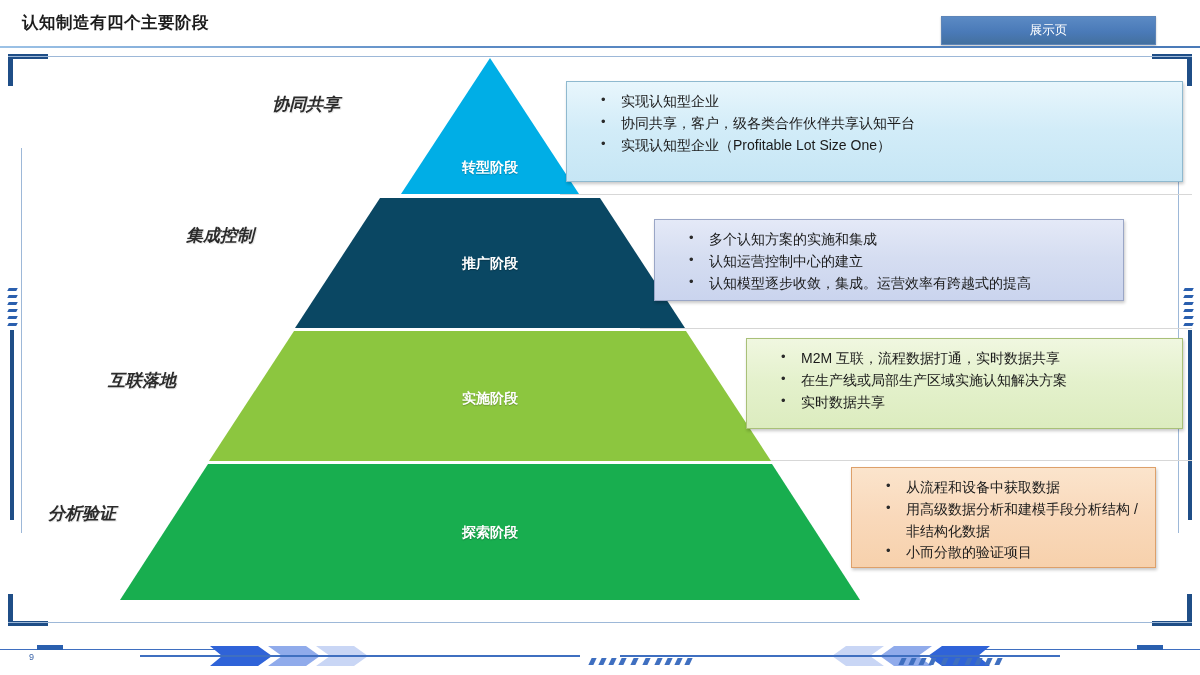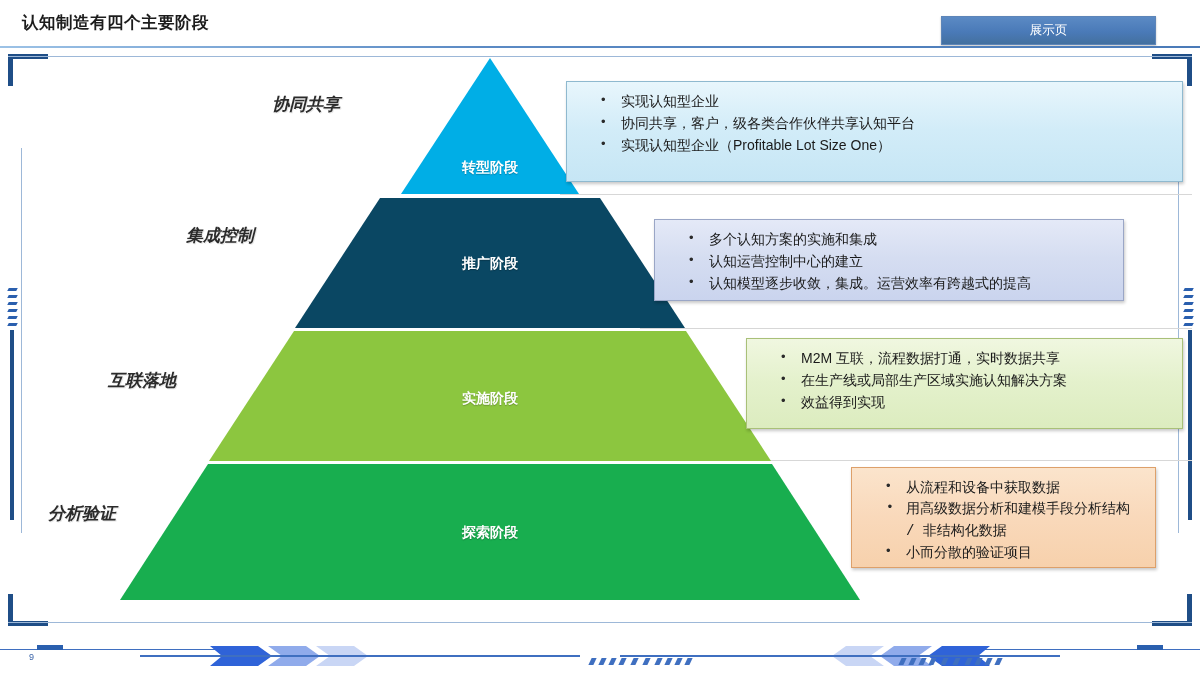--- a/index.html
+++ b/index.html
@@ -76,21 +76,21 @@
   .callout ul{list-style:none;margin:0;padding:0;}
   .callout li{
     position:relative;padding-left:26px;
     font-size:14px;line-height:1.56;color:#1a1a1a;
     white-space:nowrap;
   }
   .callout li::before{
     content:"\2022";position:absolute;left:6px;top:-1px;
     font-size:13px;color:#2a2a2a;
   }
-  .callout li.wrap{white-space:normal;font-family:Liberation Mono, monospace;}
+  .callout li.wrap{white-space:normal;}
 
   .c1{background:linear-gradient(180deg,#e8f6fc 0%,#d2ecf8 48%,#c6e6f5 100%);
       border-color:#8fb9cf;}
   .c2{background:linear-gradient(180deg,#e4e9f7 0%,#d5ddf1 48%,#cad4ee 100%);
       border-color:#9aa6c6;}
   .c3{background:linear-gradient(180deg,#f0f7e0 0%,#e4f1cc 48%,#dcecbf 100%);
       border-color:#a9c078;}
   .c4{background:linear-gradient(180deg,#fbe4cc 0%,#f9d9bb 48%,#f7d1ac 100%);
       border-color:#dda06a;}
 
@@ -192,21 +192,21 @@
       <li>多个认知方案的实施和集成</li>
       <li>认知运营控制中心的建立</li>
       <li>认知模型逐步收敛，集成。运营效率有跨越式的提高</li>
     </ul>
   </div>
 
   <div class="callout c3" style="left:746px;top:338px;width:437px;height:91px;">
     <ul>
       <li>M2M 互联，流程数据打通，实时数据共享</li>
       <li>在生产线或局部生产区域实施认知解决方案</li>
-      <li>效益得到实现</li>
+      <li>实时数据共享</li>
     </ul>
   </div>
 
   <div class="callout c4" style="left:851px;top:467px;width:305px;height:101px;">
     <ul>
       <li>从流程和设备中获取数据</li>
       <li class="wrap">用高级数据分析和建模手段分析结构 / 非结构化数据</li>
       <li>小而分散的验证项目</li>
     </ul>
   </div>

